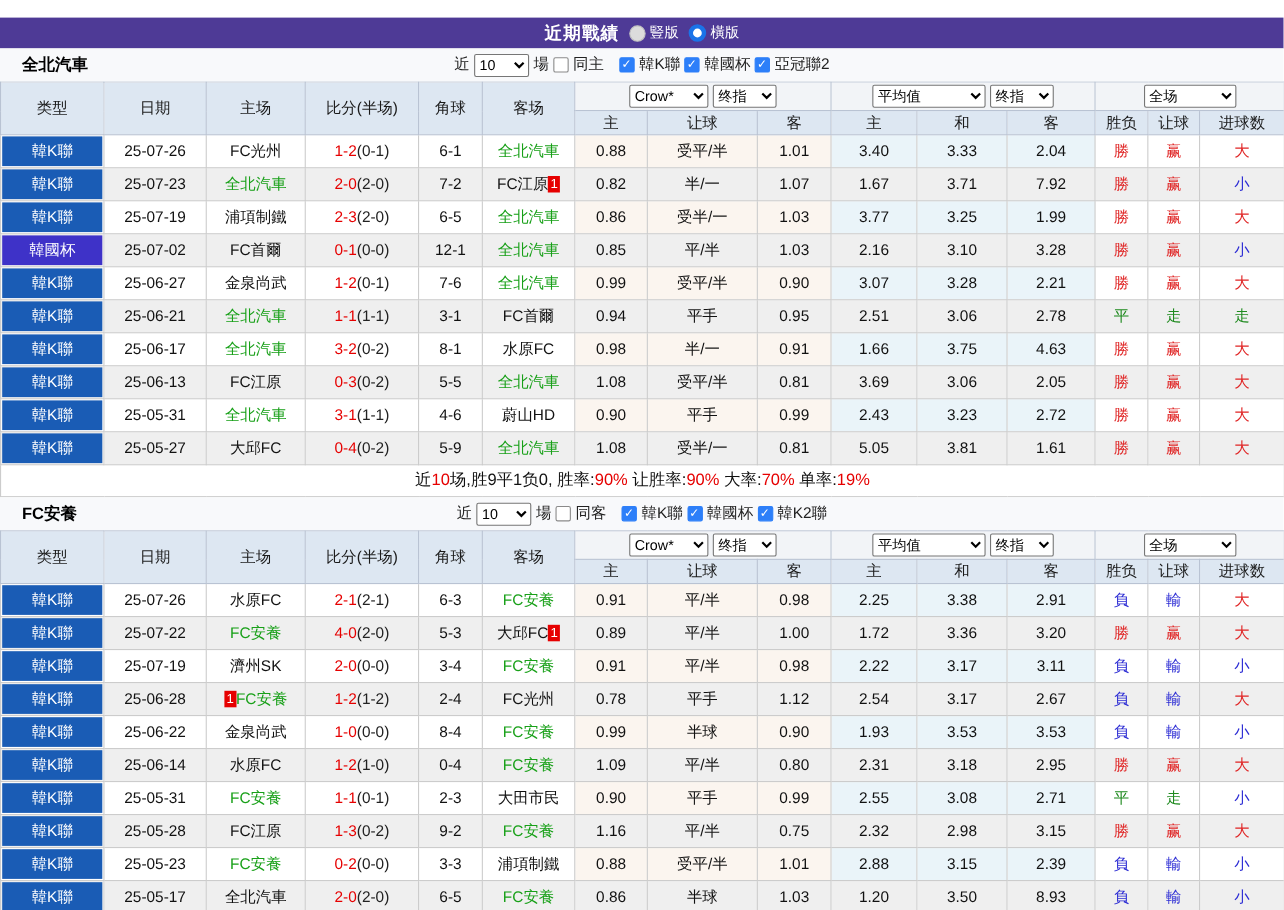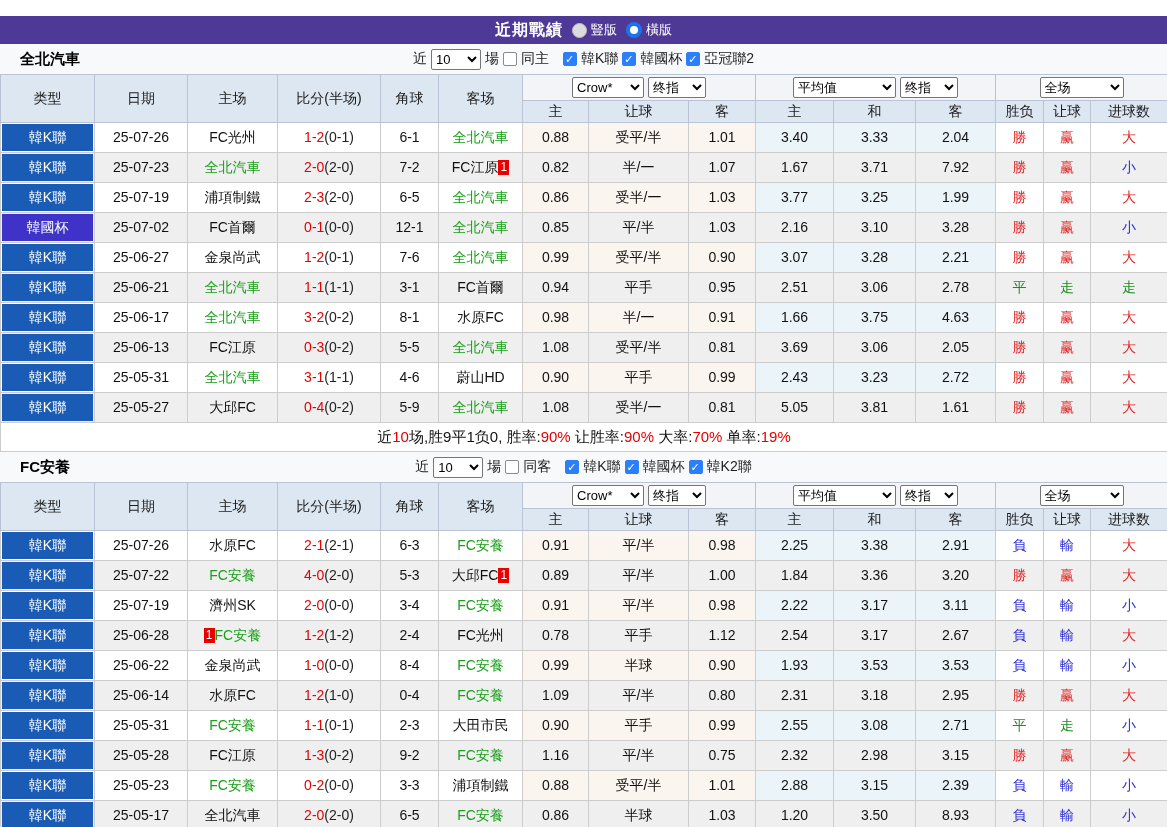--- a/index.html
+++ b/index.html
@@ -426,21 +426,21 @@
             <div class="lg" style="background:#1a5cb5">韓K聯</div>
           </td>
           <td>25-07-22</td>
           <td><span class="tgreen">FC安養</span></td>
           <td><span class="smain">4-0</span><span class="shalf">(2-0)</span></td>
           <td>5-3</td>
           <td><span class="">大邱FC</span><span class="badge">1</span></td>
           <td class="cream">0.89</td>
           <td class="cream">平/半</td>
           <td class="cream">1.00</td>
-          <td class="avgc">1.84</td>
+          <td class="avgc">1.72</td>
           <td class="avgc">3.36</td>
           <td class="avgc">3.20</td>
           <td class="c-r">勝</td>
           <td class="c-r">赢</td>
           <td class="c-r">大</td>
         </tr>
         <tr>
           <td>
             <div class="lg" style="background:#1a5cb5">韓K聯</div>
           </td>

